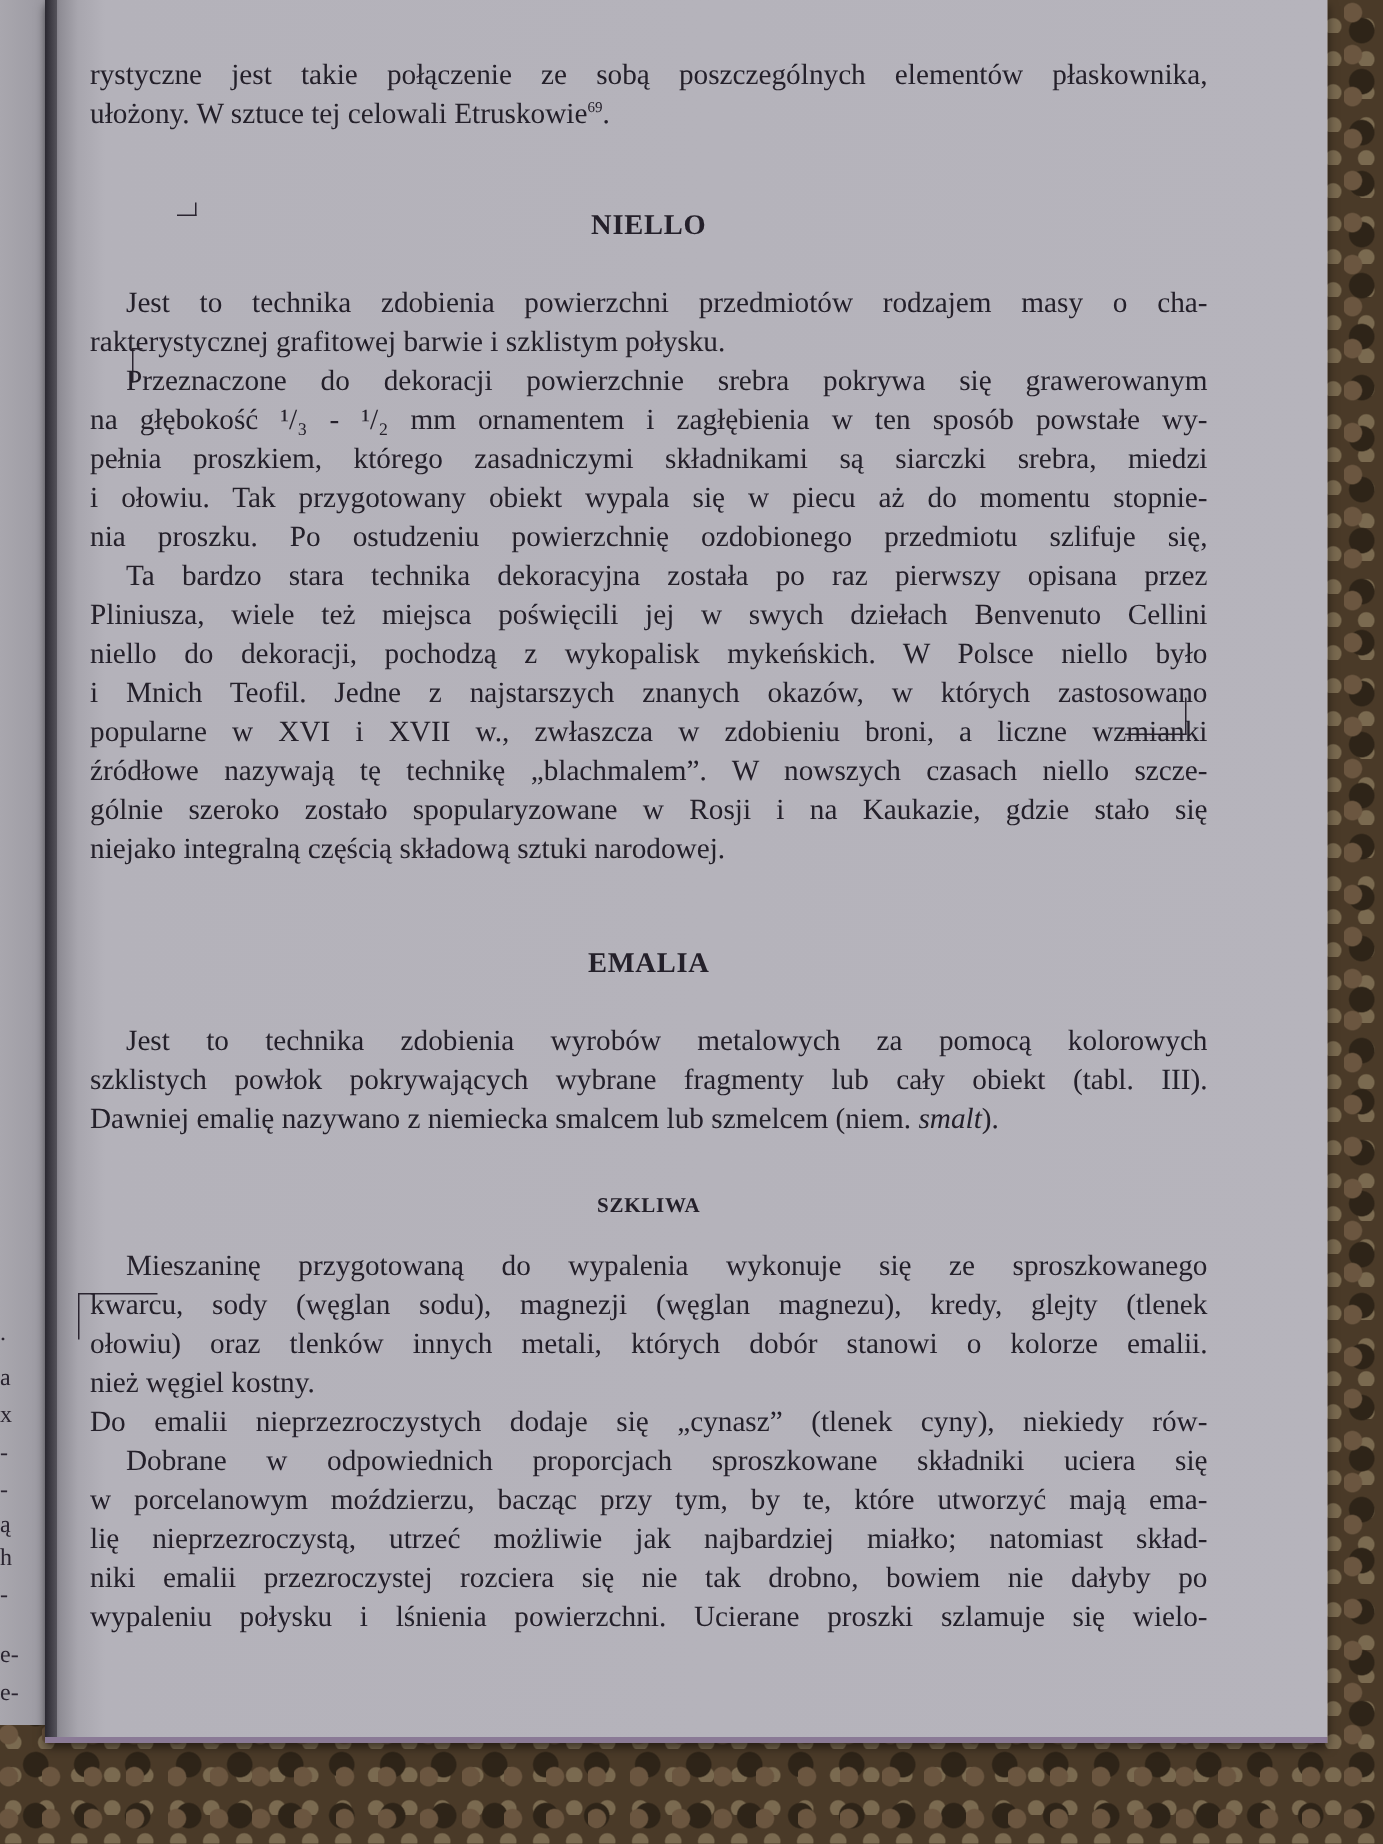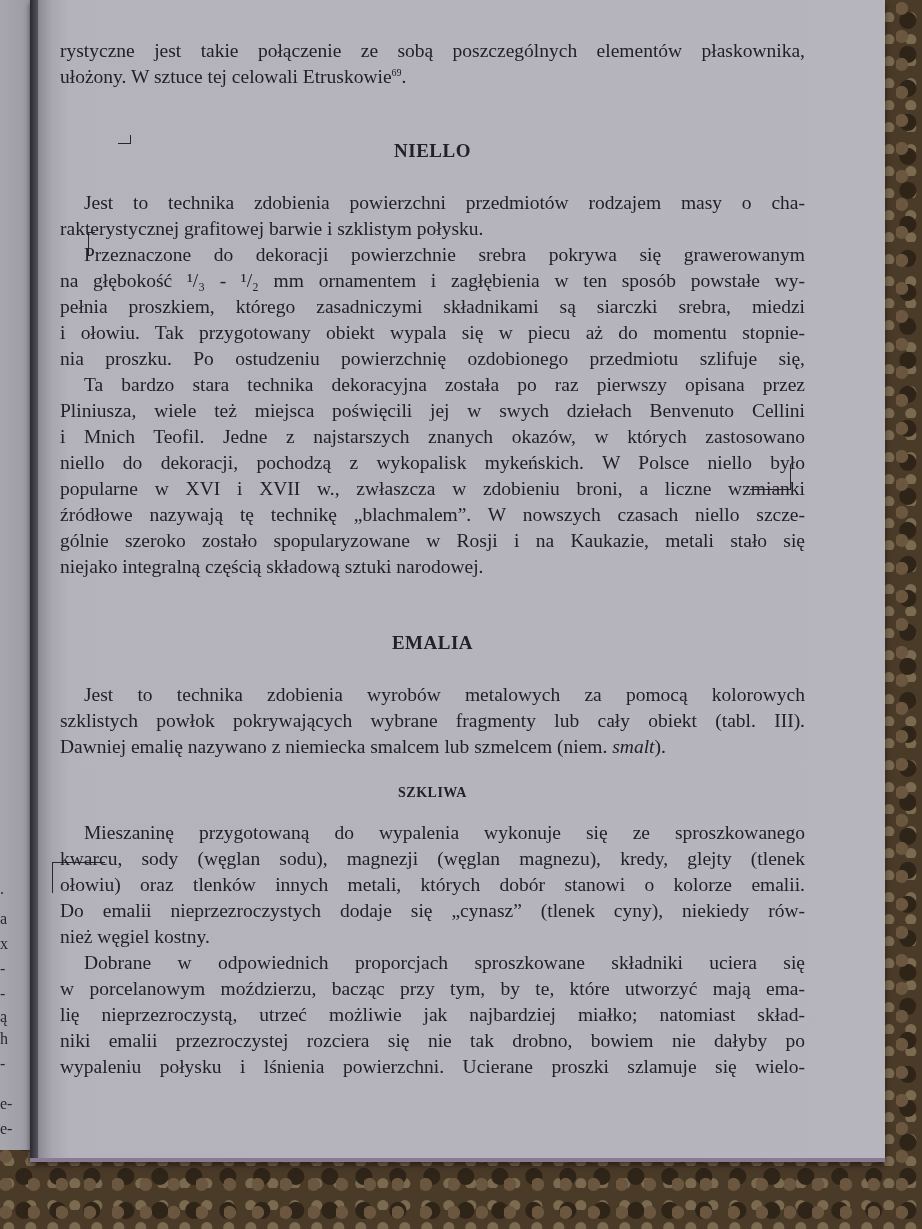--- a/index.html
+++ b/index.html
@@ -90,46 +90,46 @@
       <div>
         <span class="line indent">Przeznaczone do dekoracji powierzchnie srebra pokrywa się grawerowanym</span>
         <span class="line">na głębokość ¹/₃ - ¹/₂ mm ornamentem i zagłębienia w ten sposób powstałe wy-</span>
         <span class="line">pełnia proszkiem, którego zasadniczymi składnikami są siarczki srebra, miedzi</span>
         <span class="line">i ołowiu. Tak przygotowany obiekt wypala się w piecu aż do momentu stopnie-</span>
         <span class="line">nia proszku. Po ostudzeniu powierzchnię ozdobionego przedmiotu szlifuje się,</span>
       </div>
       <div>
         <span class="line indent">Ta bardzo stara technika dekoracyjna została po raz pierwszy opisana przez</span>
         <span class="line">Pliniusza, wiele też miejsca poświęcili jej w swych dziełach Benvenuto Cellini</span>
+        <span class="line">niello do dekoracji, pochodzą z wykopalisk mykeńskich. W Polsce niello było</span>
         <span class="line">i Mnich Teofil. Jedne z najstarszych znanych okazów, w których zastosowano</span>
-        <span class="line">niello do dekoracji, pochodzą z wykopalisk mykeńskich. W Polsce niello było</span>
         <span class="line">popularne w XVI i XVII w., zwłaszcza w zdobieniu broni, a liczne wzmianki</span>
         <span class="line">źródłowe nazywają tę technikę „blachmalem”. W nowszych czasach niello szcze-</span>
-        <span class="line">gólnie szeroko zostało spopularyzowane w Rosji i na Kaukazie, metali stało się</span>
+        <span class="line">gólnie szeroko zostało spopularyzowane w Rosji i na Kaukazie, gdzie stało się</span>
         <span class="line last">niejako integralną częścią składową sztuki narodowej.</span>
       </div>
     </section>
 
     <section style="margin-top:50px;">
       <h2 class="heading">EMALIA</h2>
       <div style="margin-top:26px;">
         <span class="line indent">Jest to technika zdobienia wyrobów metalowych za pomocą kolorowych</span>
         <span class="line">szklistych powłok pokrywających wybrane fragmenty lub cały obiekt (tabl. III).</span>
         <span class="line last"><span>Dawniej emalię nazywano z niemiecka smalcem lub szmelcem (niem. </span><i>smalt</i><span>).</span></span>
       </div>
     </section>
 
-    <section style="margin-top:20px;">
+    <section style="margin-top:32px;">
       <h3 class="subheading">SZKLIWA</h3>
       <div style="margin-top:12px;">
         <span class="line indent">Mieszaninę przygotowaną do wypalenia wykonuje się ze sproszkowanego</span>
         <span class="line">kwarcu, sody (węglan sodu), magnezji (węglan magnezu), kredy, glejty (tlenek</span>
         <span class="line">ołowiu) oraz tlenków innych metali, których dobór stanowi o kolorze emalii.</span>
+        <span class="line last">nież węgiel kostny.</span>
         <span class="line">Do emalii nieprzezroczystych dodaje się „cynasz” (tlenek cyny), niekiedy rów-</span>
-        <span class="line last">nież węgiel kostny.</span>
       </div>
       <div>
         <span class="line indent">Dobrane w odpowiednich proporcjach sproszkowane składniki uciera się</span>
         <span class="line">w porcelanowym moździerzu, bacząc przy tym, by te, które utworzyć mają ema-</span>
         <span class="line">lię nieprzezroczystą, utrzeć możliwie jak najbardziej miałko; natomiast skład-</span>
         <span class="line">niki emalii przezroczystej rozciera się nie tak drobno, bowiem nie dałyby po</span>
         <span class="line">wypaleniu połysku i lśnienia powierzchni. Ucierane proszki szlamuje się wielo-</span>
       </div>
     </section>
   </div>

